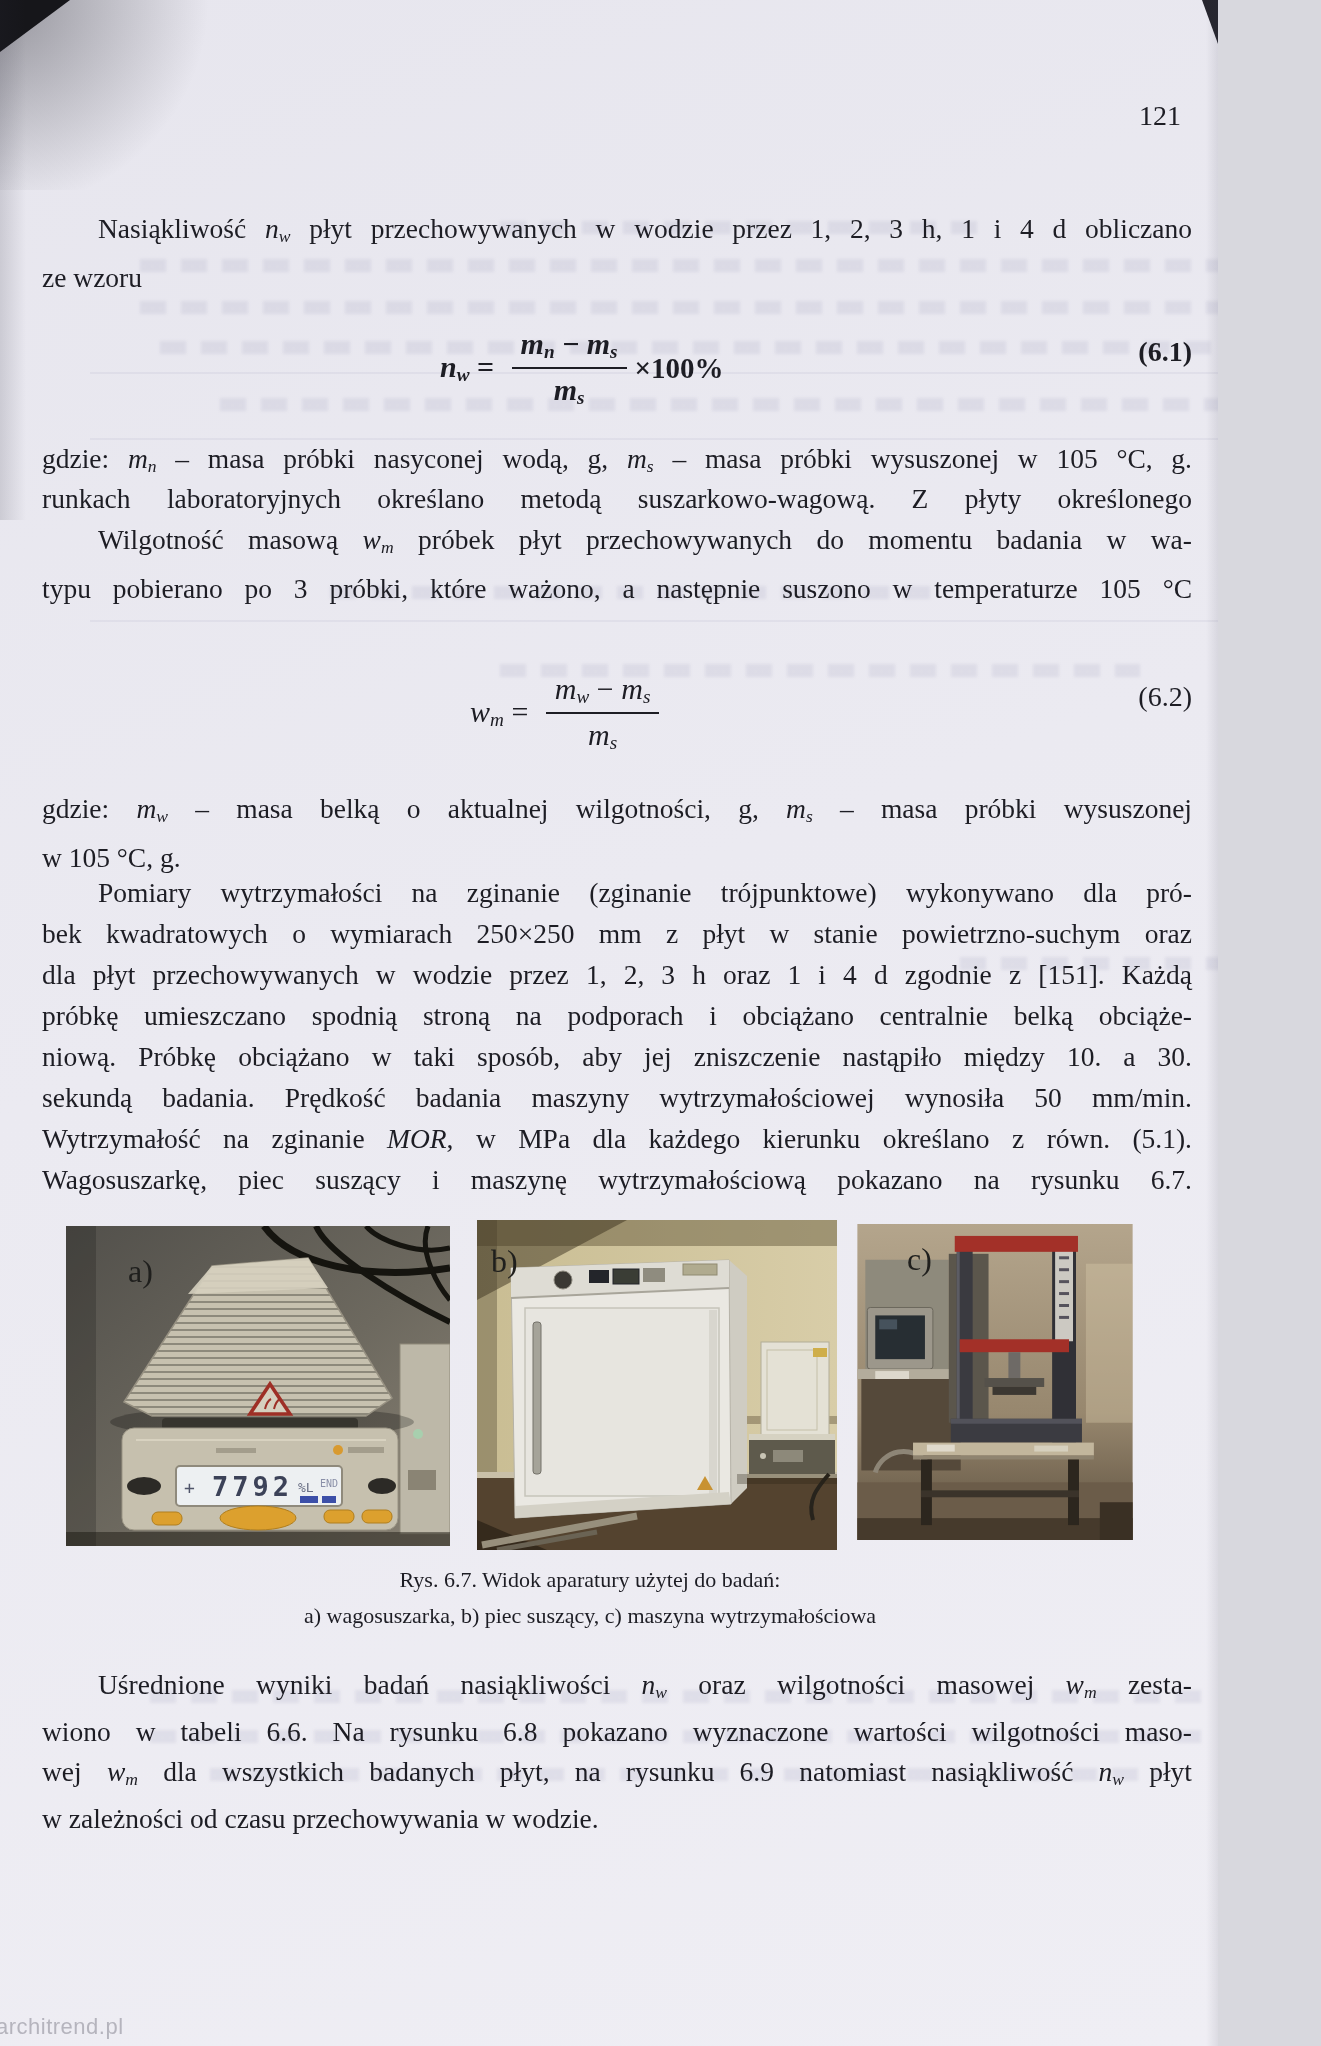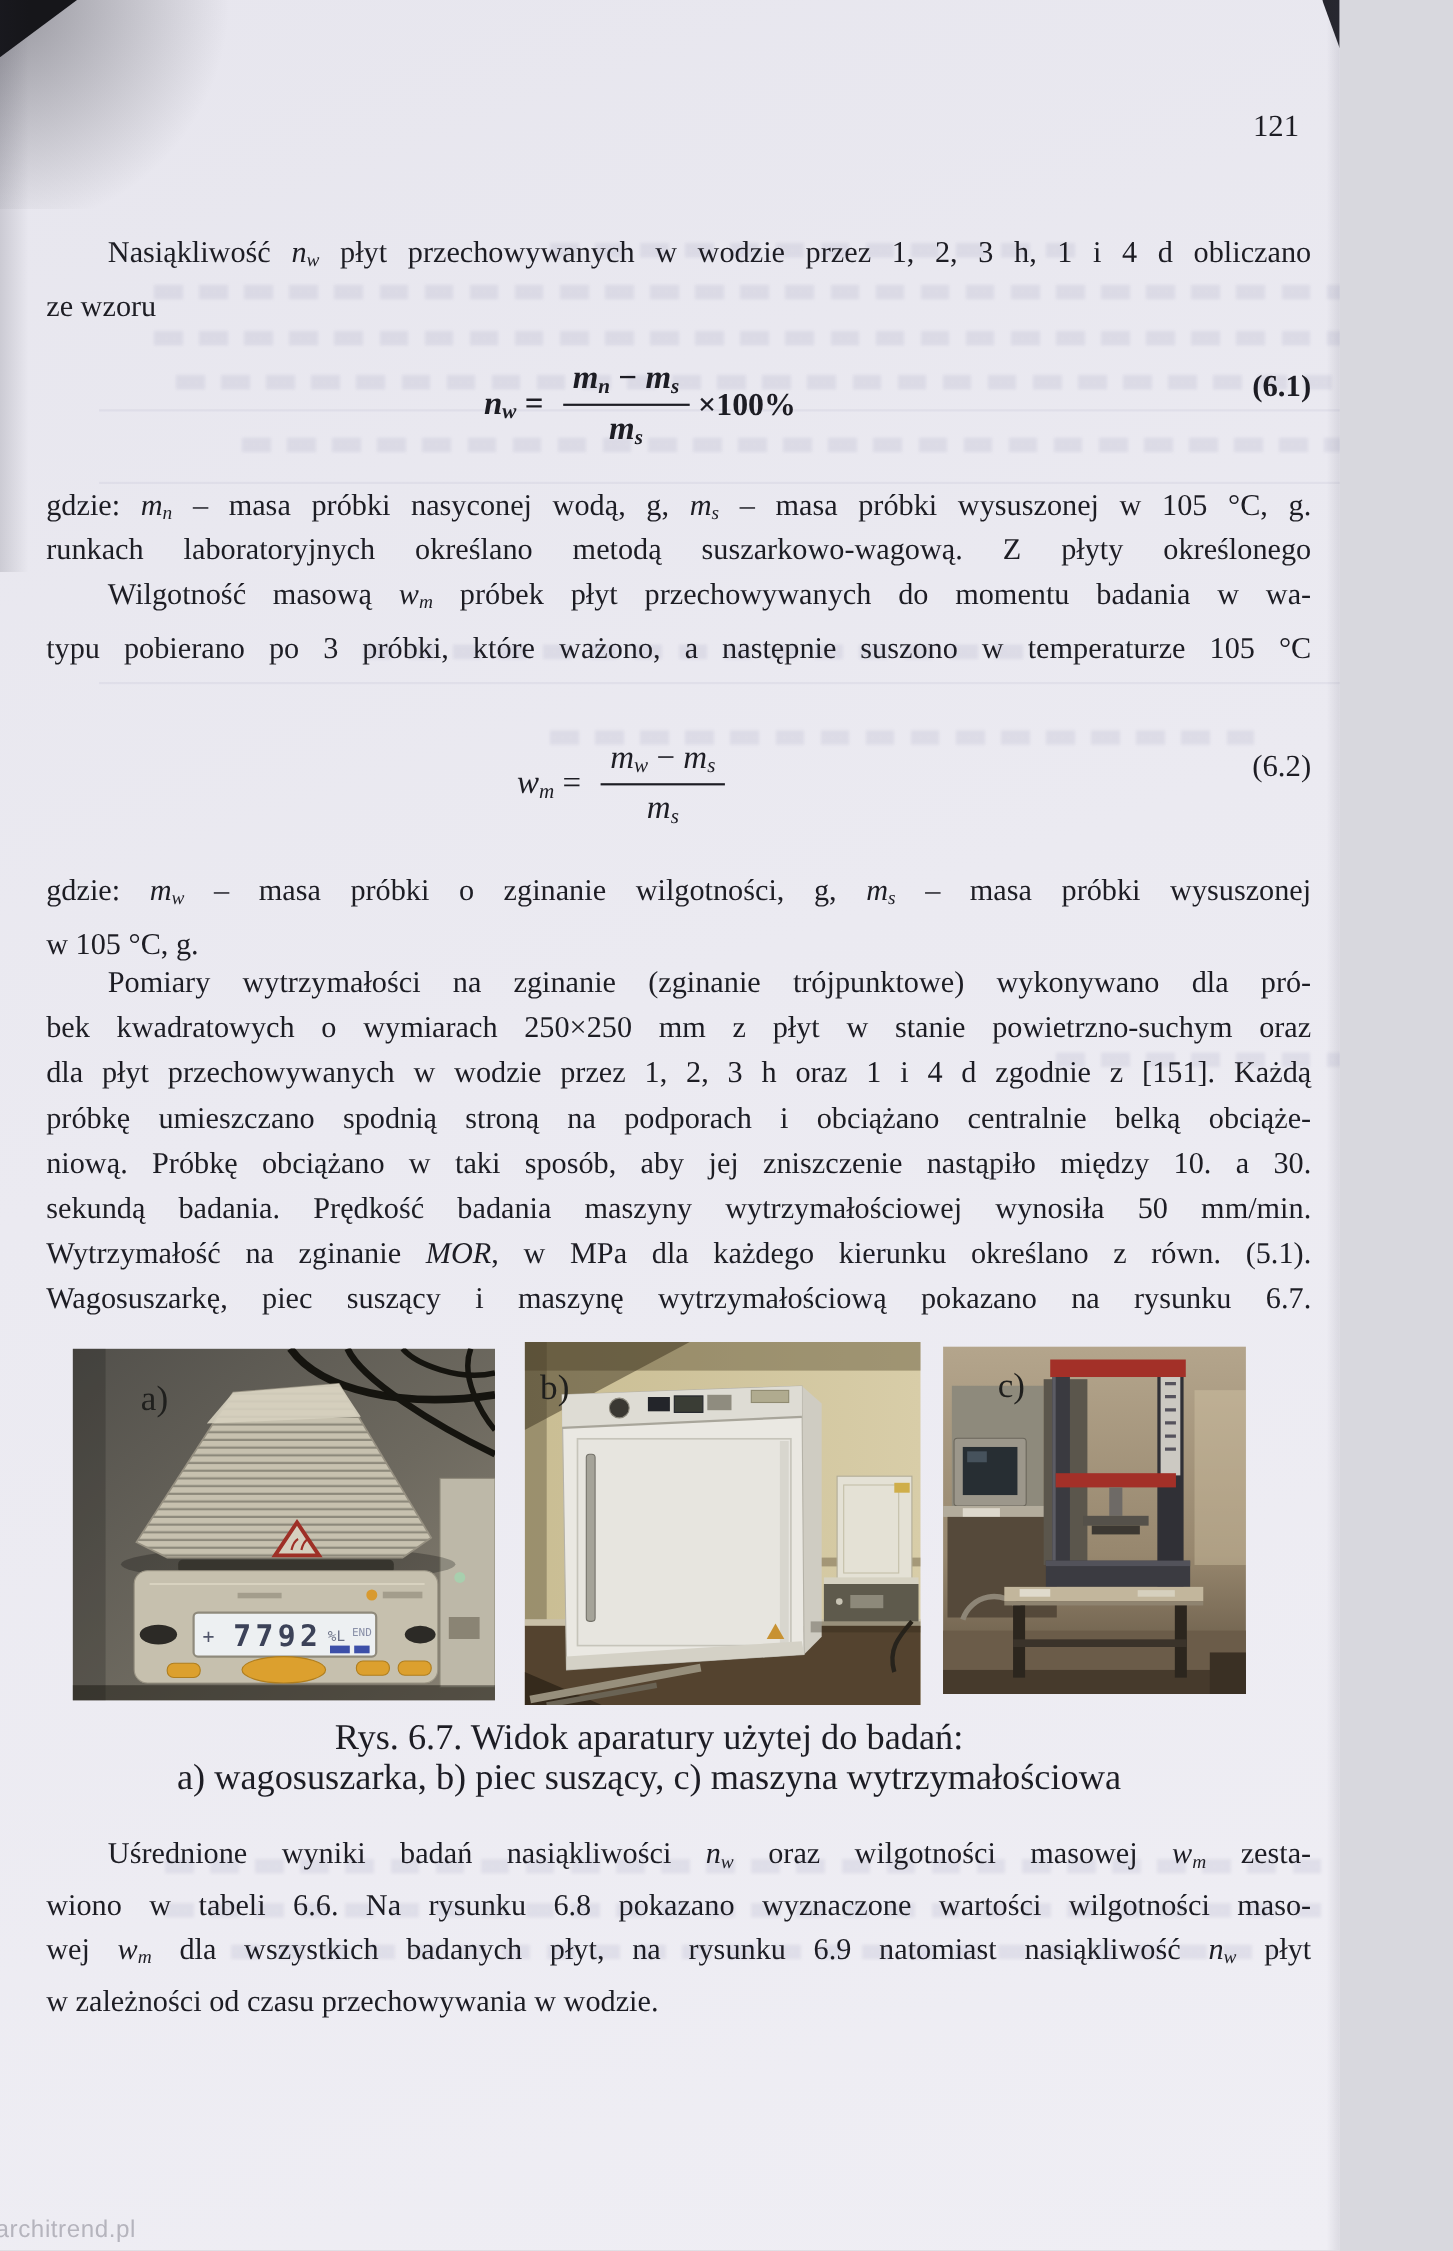--- a/index.html
+++ b/index.html
@@ -21,21 +21,21 @@
   .eq-lhs{margin-right:4px;white-space:pre;}
   .frac{display:inline-flex;flex-direction:column;align-items:center;margin:0 6px;}
   .frac .num{padding:0 9px 5px;border-bottom:2.5px solid #1d1d24;line-height:1.05;white-space:pre;}
   .frac .den{padding-top:5px;line-height:1.05;white-space:pre;}
   .eq-suffix{font-size:29px;margin-left:2px;}
   .eq-label{position:absolute;right:0;top:26px;font-size:28px;}
   
   .photo{position:absolute;}
   .photo svg{display:block;width:100%;height:100%;}
   .svg-label{font-family:"Liberation Serif",serif;font-size:32px;fill:#1f1f1d;}
-  .caption{position:absolute;left:0;width:1180px;text-align:center;font-size:33px;line-height:36px;}
+  .caption{position:absolute;left:0;width:1180px;text-align:center;font-size:22px;line-height:36px;}
   
   .corner-tl{position:absolute;top:0;left:0;width:70px;height:52px;background:#16161a;
              clip-path:polygon(0 0,100% 0,0 100%);}
   .corner-tl-soft{position:absolute;top:0;left:0;width:230px;height:190px;
              background:radial-gradient(circle at 0 0,rgba(25,25,32,0.40),rgba(25,25,32,0) 70%);}
   .corner-tr{position:absolute;top:0;right:0;width:16px;height:44px;background:#26262e;
              clip-path:polygon(100% 0,0 0,100% 100%);}
   .edge-right{position:absolute;top:0;right:0;width:12px;height:2046px;
              background:linear-gradient(to left,rgba(50,50,70,0.10),rgba(50,50,70,0));}
   .edge-left{position:absolute;top:0;left:0;width:26px;height:520px;
@@ -109,21 +109,21 @@
       <span class="eq-lhs"><span class="rs-i">w</span><span class="rs-is">m</span><span> = </span></span>
       <span class="frac">
         <span class="num"><span class="rs-i">m</span><span class="rs-is">w</span><span> − </span><span class="rs-i">m</span><span class="rs-is">s</span></span>
         <span class="den"><span class="rs-i">m</span><span class="rs-is">s</span></span>
       </span>
     </span>
     <span class="eq-label">(6.2)</span>
   </div>
 
   <div class="textblock" style="top:788px;">
-      <div class="tline just"><span>gdzie: </span><span class="rs-i">m</span><span class="rs-is">w</span><span> – masa próbki o zginanie wilgotności, g, </span><span class="rs-i">m</span><span class="rs-is">s</span><span> – masa próbki wysuszonej</span></div>
+      <div class="tline just"><span>gdzie: </span><span class="rs-i">m</span><span class="rs-is">w</span><span> – masa belką o aktualnej wilgotności, g, </span><span class="rs-i">m</span><span class="rs-is">s</span><span> – masa próbki wysuszonej</span></div>
       <div class="tline"><span>w 105 °C, g.</span></div>
     </div>
 
   <div class="textblock" style="top:872px;">
       <div class="tline just ind"><span>Pomiary wytrzymałości na zginanie (zginanie trójpunktowe) wykonywano dla pró-</span></div>
       <div class="tline just"><span>bek kwadratowych o wymiarach 250×250 mm z płyt w stanie powietrzno-suchym oraz</span></div>
       <div class="tline just"><span>dla płyt przechowywanych w wodzie przez 1, 2, 3 h oraz 1 i 4 d zgodnie z [151]. Każdą</span></div>
       <div class="tline just"><span>próbkę umieszczano spodnią stroną na podporach i obciążano centralnie belką obciąże-</span></div>
       <div class="tline just"><span>niową. Próbkę obciążano w taki sposób, aby jej zniszczenie nastąpiło między 10. a 30.</span></div>
       <div class="tline just"><span>sekundą badania. Prędkość badania maszyny wytrzymałościowej wynosiła 50 mm/min.</span></div>

